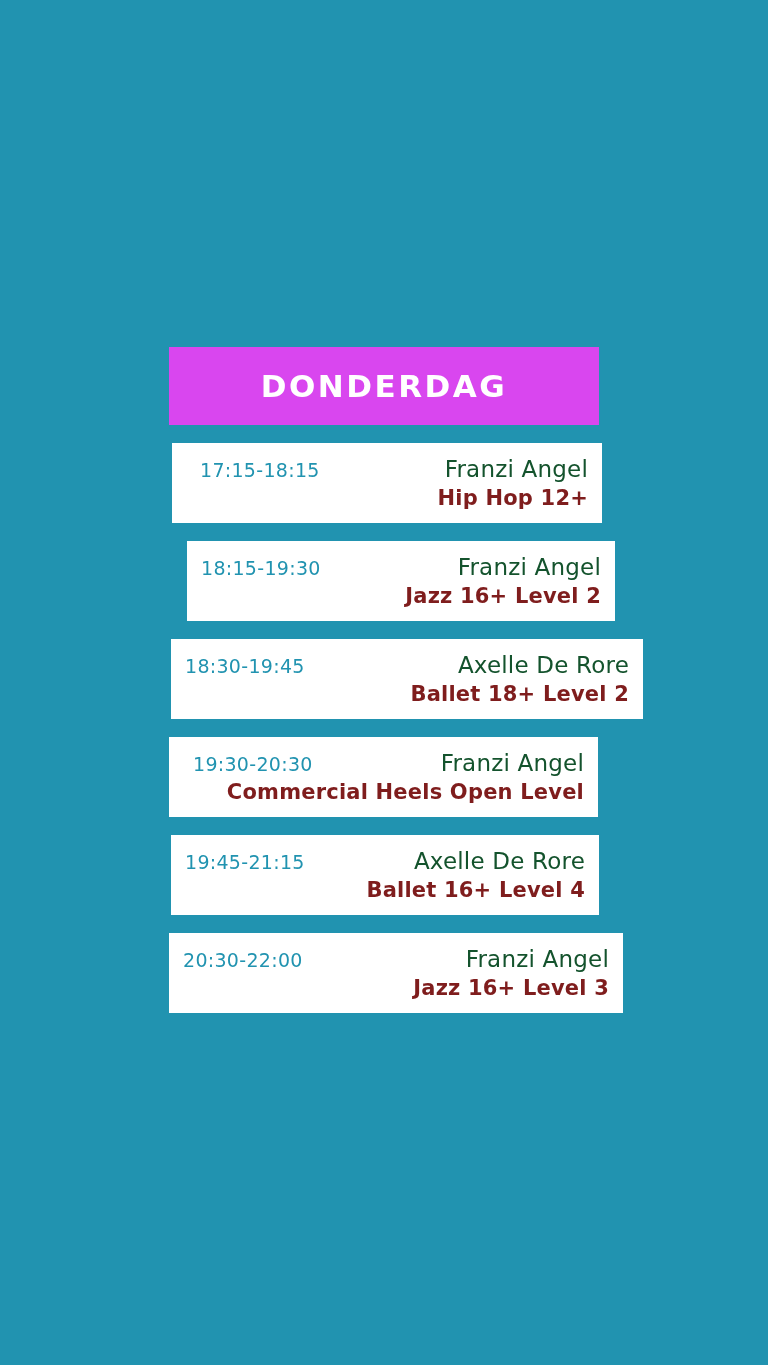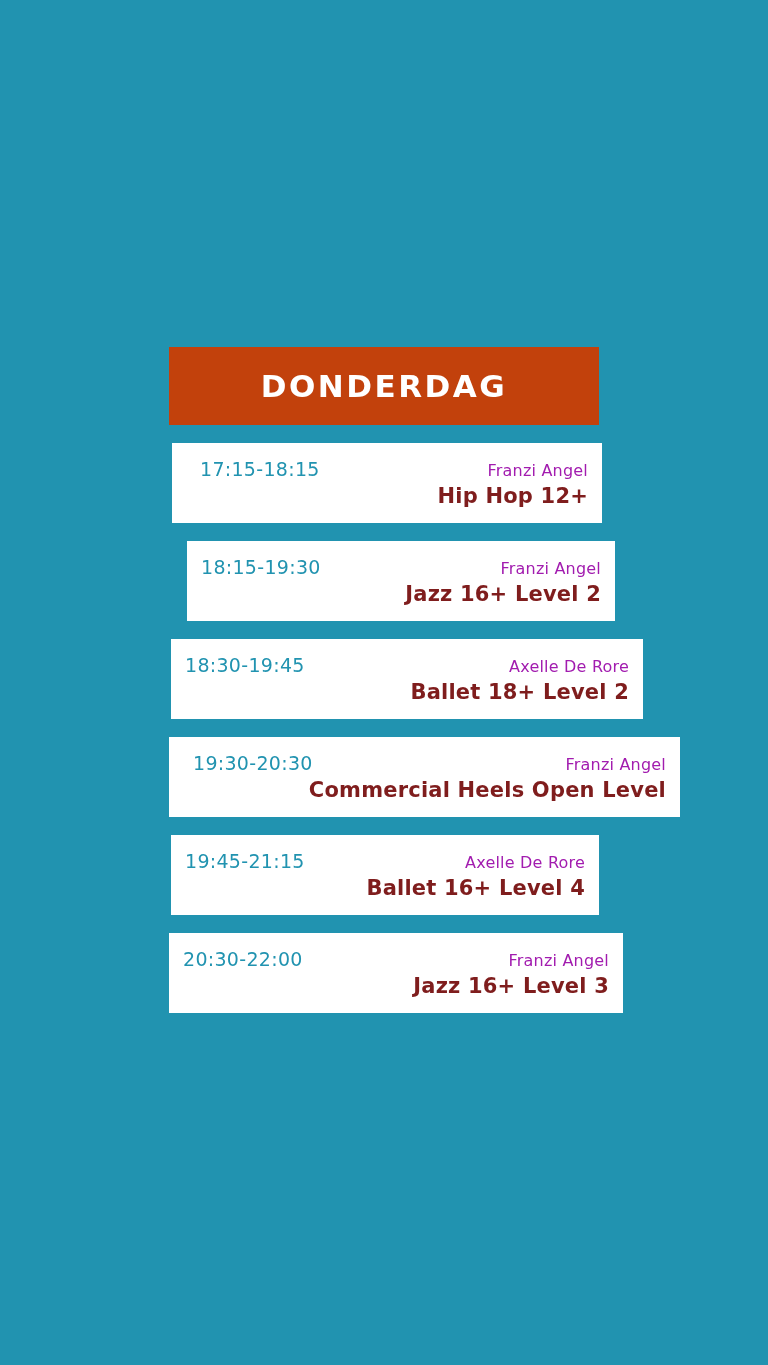--- a/index.html
+++ b/index.html
@@ -13,21 +13,21 @@
     font-family: "DejaVu Sans", sans-serif;
     overflow: hidden;
   }
   .schedule {
     position: absolute;
     left: 169px;
     top: 347px;
     width: 430px;
   }
   .day-header {
-    background: #c2410c;
+    background: #d946ef;
     height: 78px;
     display: flex;
     align-items: center;
     justify-content: center;
   }
   .day-header-label {
     color: #ffffff;
     font-size: 31px;
     font-weight: bold;
     letter-spacing: 2.5px;
@@ -53,42 +53,42 @@
     align-items: baseline;
     justify-content: space-between;
   }
   .time {
     color: #2193b0;
     font-size: 19px;
     font-weight: normal;
     letter-spacing: 0.3px;
   }
   .teacher {
-    color: #a21caf;
-    font-size: 16px;
+    color: #14532d;
+    font-size: 23px;
     font-weight: normal;
     letter-spacing: 0.2px;
   }
   .row-bottom {
     display: flex;
     justify-content: flex-end;
     margin-top: 4px;
   }
   .class-name {
     color: #7f1d1d;
     font-size: 21px;
     font-weight: bold;
     letter-spacing: 0.2px;
     text-align: right;
   }
   
   .class-row:nth-child(1) { margin-left: 3px; width: 430px; padding-left: 28px; }
   .class-row:nth-child(2) { margin-left: 18px; width: 428px; }
   .class-row:nth-child(3) { margin-left: 2px; width: 472px; }
-  .class-row:nth-child(4) { margin-left: 0px;  width: 511px; padding-left: 24px; }
+  .class-row:nth-child(4) { margin-left: 0px;  width: 429px; padding-left: 24px; }
   .class-row:nth-child(5) { margin-left: 2px; width: 428px; }
   .class-row:nth-child(6) { margin-left: 0px;  width: 454px; }
 </style>
 </head>
 <body>
 
 <div class="schedule">
 
   <div class="day-header">
     <span class="day-header-label">DONDERDAG</span>

